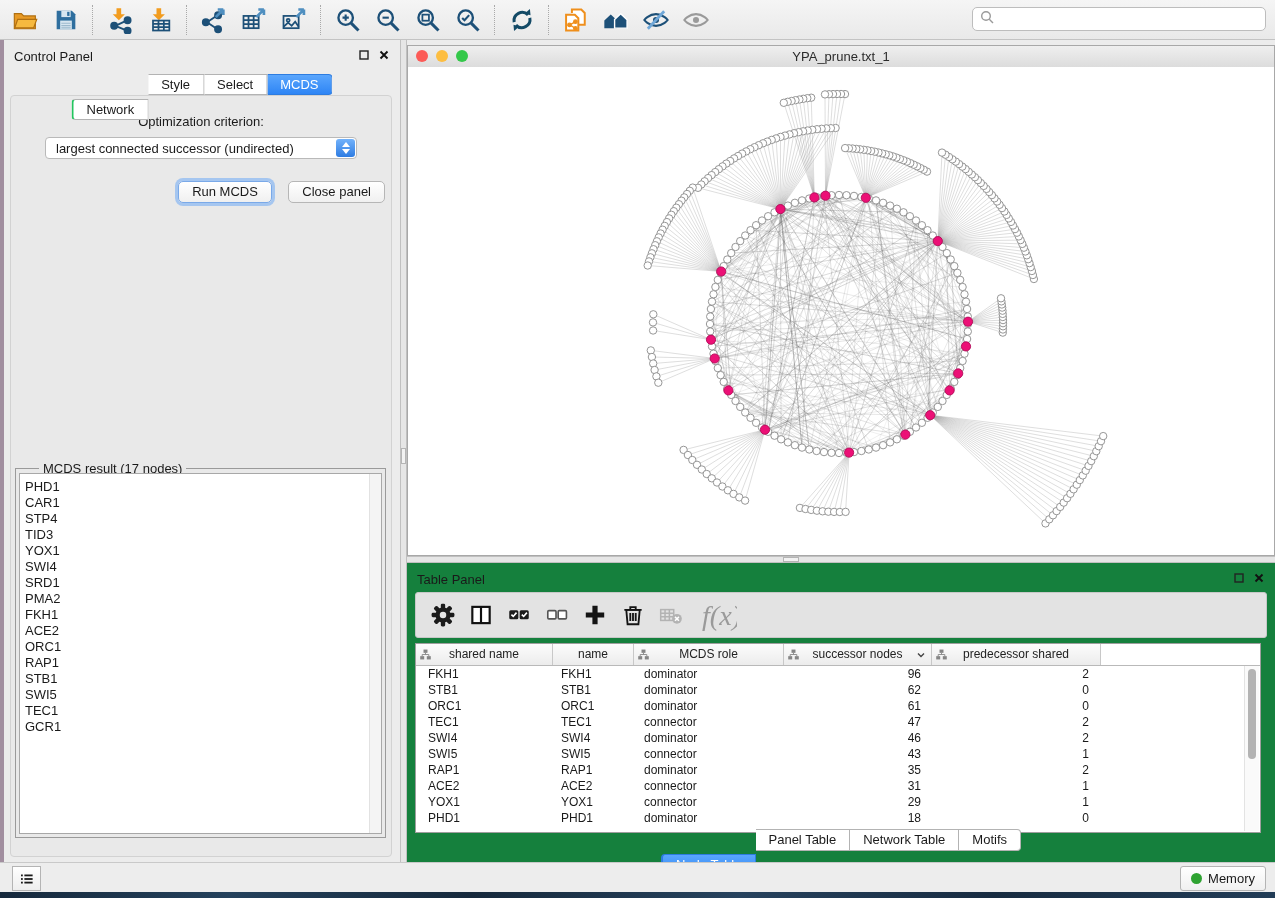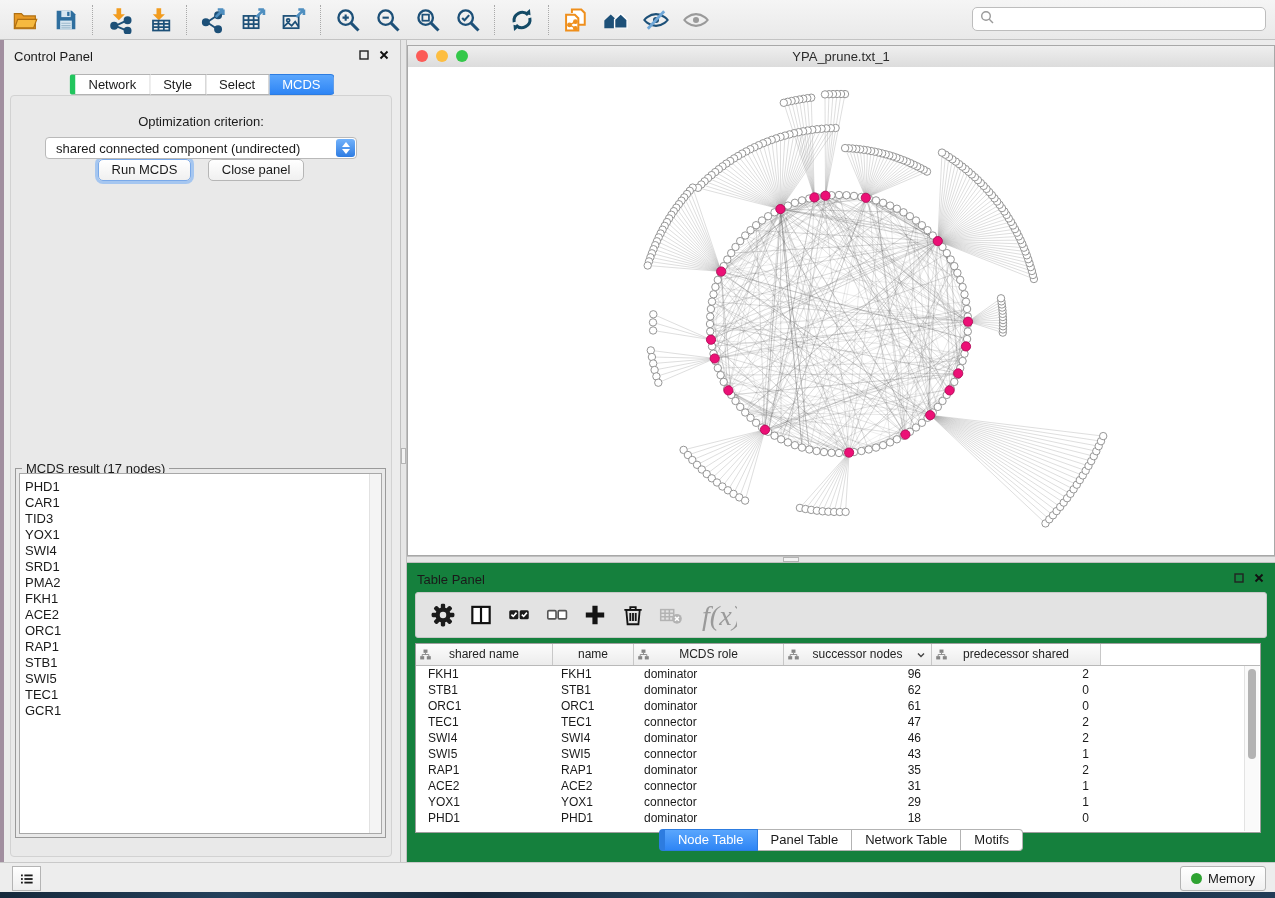--- a/index.html
+++ b/index.html
@@ -23,42 +23,42 @@
       background:linear-gradient(90deg,#16293c,#24415c 18%,#16293c 37%,#27435e 58%,#182c41 78%,#223d57);}
   
   .control-panel{position:absolute;left:4px;top:40px;width:396px;height:822px;background:#ececec;}
   .panel-header{position:relative;height:26px;}
   .panel-title{position:absolute;left:10px;top:9px;font-size:13px;}
   .win-btns{position:absolute;right:10px;top:8px;display:flex;gap:7px;}
   .win-btn{width:13px;height:13px;display:flex;align-items:center;justify-content:center;cursor:default;}
   .seg-tabs{position:absolute;left:50%;transform:translateX(-50%);top:34px;display:flex;z-index:3;}
   .seg{height:19px;line-height:19px;padding:0 13px;font-size:13px;background:#fff;
        border:1px solid #b3b3b3;border-left:none;cursor:default;white-space:nowrap;}
-  .seg:first-child{border-left:6px solid #22c55e;border-radius:4px 0 0 4px;}
+  .seg:first-child{border-left:2px solid #22c55e;border-radius:4px 0 0 4px;margin-top:25px;}
   .seg:last-child{border-radius:0 4px 4px 0;}
   .seg.sel{background:linear-gradient(#5aa6fd,#2e85f5);color:#fff;border-color:#2d7ce0;}
   .cp-content{position:absolute;left:6px;right:8px;top:55px;bottom:5px;background:#e9e9e9;
               border:1px solid #d2d2d2;border-radius:4px;}
   .opt-label{margin-top:18px;text-align:center;font-size:13px;}
   .criterion{margin:8px auto 0;width:312px;height:22px;background:#fff;border:1px solid #b9b9b9;
              border-radius:4px;position:relative;font-size:13px;line-height:22px;
              padding-left:10px;box-sizing:border-box;}
   .stepper{position:absolute;right:1px;top:1px;bottom:1px;width:19px;border-radius:3px;
            background:linear-gradient(#72b2fb,#2e7ce2);display:flex;flex-direction:column;
            align-items:center;justify-content:center;gap:2px;}
   .stepper i{width:0;height:0;border-left:4px solid transparent;border-right:4px solid transparent;}
   .stepper .up{border-bottom:5px solid #fff;}
   .stepper .dn{border-top:5px solid #fff;}
-  .btn-row{margin-top:0;text-align:center;}
+  .btn-row{margin-top:22px;text-align:right;}
   .mac-btn{display:inline-block;height:20px;line-height:20px;padding:0 13px;font-size:13px;
            background:linear-gradient(#ffffff,#f0f0f0);border:1px solid #b6b6b6;border-radius:5px;
            margin:0 6px;cursor:default;}
   .mac-btn.focused{box-shadow:0 0 0 3px rgba(110,170,245,.55);border-color:#7aa9e8;}
   .result-group{position:absolute;left:4px;top:372px;width:369px;height:368px;border:1px solid #9a9a9a;}
-  .result-legend{position:absolute;top:-8px;left:6px;background:#e9e9e9;padding:0 4px;font-size:13px;}
+  .result-legend{position:absolute;top:-8px;left:23px;background:#e9e9e9;padding:0 4px;font-size:13px;}
   .result-list{position:absolute;left:3px;right:3px;top:4px;bottom:3px;background:#fff;
                border:1px solid #a8a8a8;overflow:hidden;}
   .result-item{font-size:13px;line-height:16px;padding-left:5px;}
   .result-list .scroll-track{position:absolute;right:0;top:0;bottom:0;width:11px;background:#f4f4f4;
                border-left:1px solid #e2e2e2;}
   .result-items{padding-top:5px;}
   
   .v-splitter{position:absolute;left:400px;top:40px;width:7px;height:822px;background:#e6e6e6;
               border-left:1px solid #c0c0c0;border-right:1px solid #c0c0c0;box-sizing:border-box;}
   .v-handle{position:absolute;left:0px;top:408px;width:5px;height:16px;background:#f2f2f2;
@@ -292,36 +292,37 @@
     </div>
     <div class="seg-tabs" id="cp-tabs">
         <div class="seg">Network</div>
         <div class="seg">Style</div>
         <div class="seg">Select</div>
         <div class="seg sel">MCDS</div>
       </div>
     <div class="cp-content">
       <div class="opt-label">Optimization criterion:</div>
       <div class="criterion">
-        <span>shared connected component (undirected)</span>
+        <span>largest connected successor (undirected)</span>
         <span class="stepper">
             <i class="up"></i>
             <i class="dn"></i>
           </span>
       </div>
       <div class="btn-row">
         <span class="mac-btn focused">Run MCDS</span>
         <span class="mac-btn">Close panel</span>
       </div>
       <div class="result-group">
         <span class="result-legend">MCDS result (17 nodes)</span>
         <div class="result-list">
           <div class="result-items" id="result-items">
               <div class="result-item">PHD1</div>
               <div class="result-item">CAR1</div>
+              <div class="result-item">STP4</div>
               <div class="result-item">TID3</div>
               <div class="result-item">YOX1</div>
               <div class="result-item">SWI4</div>
               <div class="result-item">SRD1</div>
               <div class="result-item">PMA2</div>
               <div class="result-item">FKH1</div>
               <div class="result-item">ACE2</div>
               <div class="result-item">ORC1</div>
               <div class="result-item">RAP1</div>
               <div class="result-item">STB1</div>

